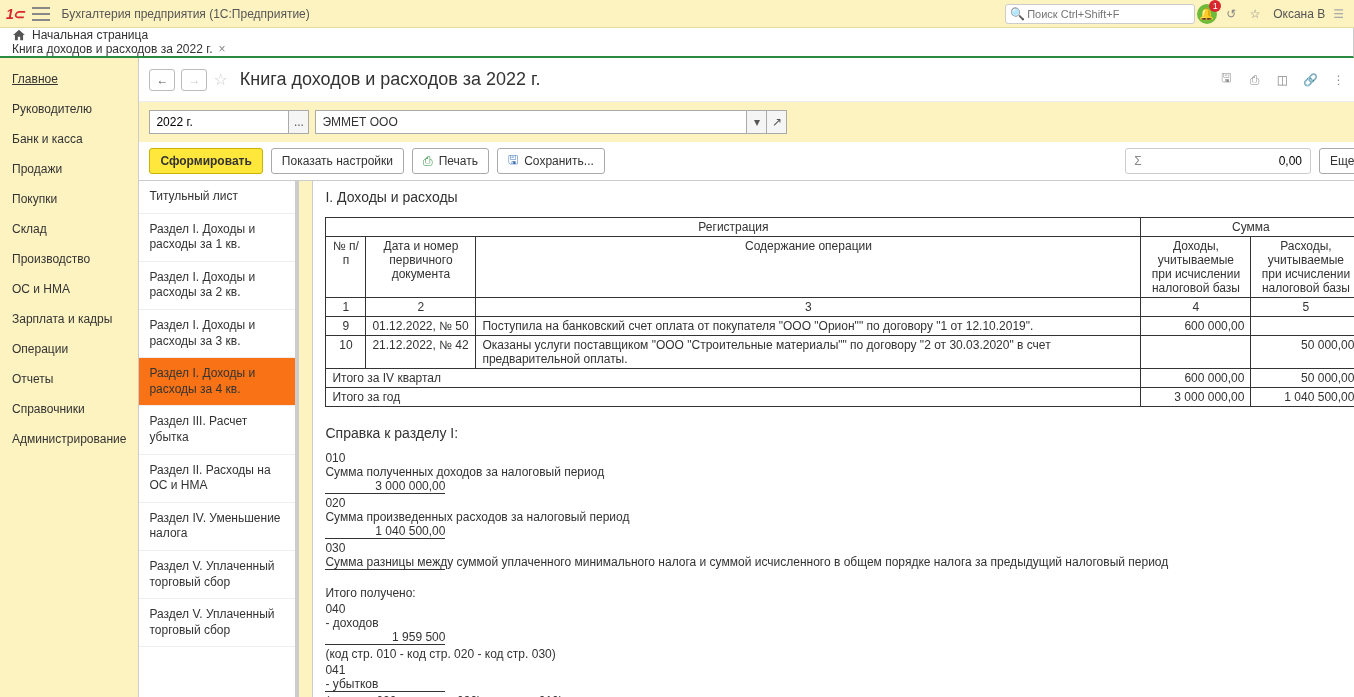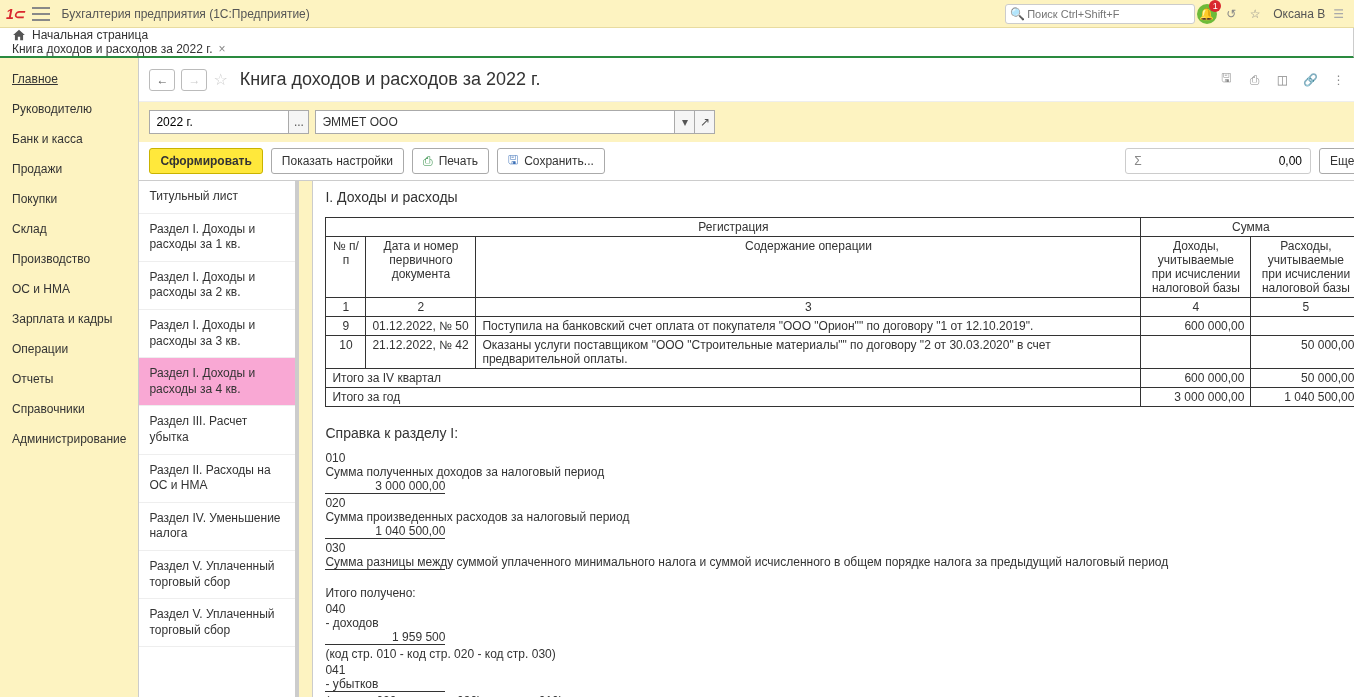--- a/index.html
+++ b/index.html
@@ -45,36 +45,36 @@
 .head-spacer { flex:1;}
 .head-icon { width:22px; height:22px; display:flex; align-items:center; justify-content:center; color:#888; cursor:pointer;}
 
 
 .params { background: #fdf3c1; padding: 8px 10px; display: flex; gap: 6px; align-items: center; }
 .field { display:flex; }
 .field input, .field .sel { height: 24px; border: 1px solid #aaa; padding: 0 6px; background:#fff; font-size:12px;}
 .field .sel { display:flex; align-items:center;}
 .field .btn-sm { width: 20px; height: 24px; border: 1px solid #aaa; border-left:none; background:#f5f5f5; display:flex; align-items:center; justify-content:center; cursor:pointer; color:#555;}
 .period-input { width: 140px; }
-.org-input { width: 360px; }
+.org-input { width: 432px; }
 
 
 .toolbar { background:#fff; padding: 6px 10px; display:flex; gap:8px; align-items:center; border-bottom:1px solid #ccc;}
 .btn { height: 26px; border:1px solid #aaa; border-radius:3px; background:#fff; padding:0 10px; display:flex; align-items:center; gap:6px; cursor:pointer; font-size:12px;}
 .btn.primary { background: #ffe83b; border-color:#c9b300; font-weight:bold;}
 .toolbar-spacer { flex:1;}
 .sigma-box { display:flex; align-items:center; border:1px solid #ccc; border-radius:3px; height:26px;}
 .sigma-box .sym { width:24px; text-align:center; color:#888;}
 .sigma-box input { border:none; outline:none; width:160px; text-align:right; padding-right:8px; font-size:12px;}
 
 
 .body-split { flex:1; display:flex; overflow:hidden;}
 .nav-list { width:160px; border-right:4px solid #ccc; overflow-y:auto; background:#fff;}
 .nav-item { padding:8px 10px; border-bottom:1px solid #eee; cursor:pointer; line-height:1.3;}
-.nav-item.selected { background:#f9a8d4;}
+.nav-item.selected { background:#f97316;}
 .report-area { flex:1; overflow:auto; padding: 4px 12px 20px 12px; position:relative;}
 .scroll-right { width:14px; background:#f0f0f0; border-left:1px solid #ccc;}
 .scroll-left-gutter { width:14px; background:#fdf3c1; border-right:1px solid #ccc;}
 
 .section-title { font-size:14px; padding:4px 0 10px 0;}
 
 
 table.report { border-collapse: collapse; width: 1036px; margin: 2px 0 0 0;}
 table.report th, table.report td { border: 1px solid #333; padding: 2px 6px; font-size: 12px; vertical-align: top; }
 table.report th { font-weight: normal; text-align: center; }

